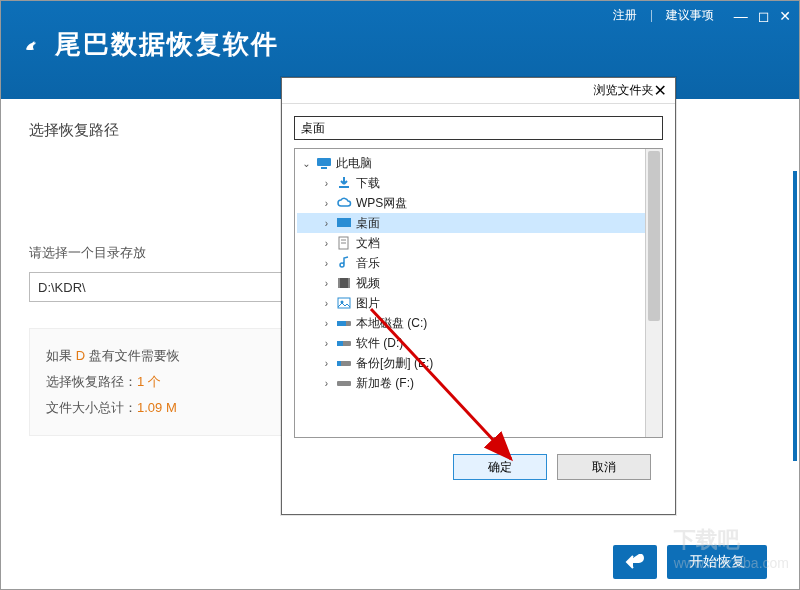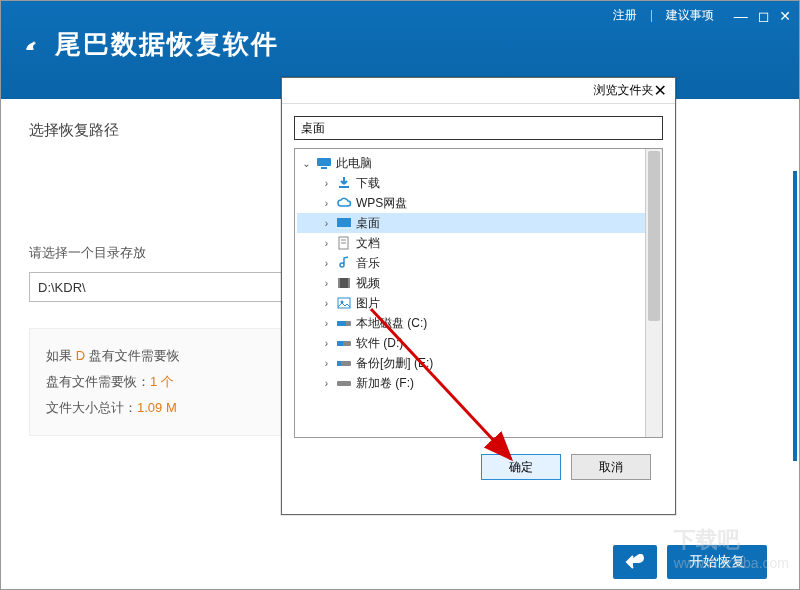--- a/index.html
+++ b/index.html
@@ -40,21 +40,21 @@
 .dlg-body { padding:12px; }
 .sel-input { width:100%; height:24px; border:1px solid #333; padding:0 6px; font-size:12px; display:flex; align-items:center; }
 .tree { margin-top:8px; border:1px solid #999; height:290px; overflow:auto; font-size:12px; color:#222; padding:4px 2px; position:relative; }
 .node { display:flex; align-items:center; height:20px; gap:4px; white-space:nowrap; }
 .arrow { width:11px; height:11px; display:inline-flex; align-items:center; justify-content:center; font-size:10px; color:#555; }
 .ic { width:16px; height:16px; display:inline-flex; align-items:center; justify-content:center; }
 .sel { background:#cde8ff; }
 .tree-scroll { position:absolute; right:0; top:0; bottom:0; width:17px; background:#f0f0f0; border-left:1px solid #ccc; }
 .tree-scroll .thumb { position:absolute; left:2px; right:2px; top:2px; height:170px; background:#c8c8c8; border-radius:2px; }
 .dlg-foot { display:flex; justify-content:flex-end; gap:10px; padding:0 12px; margin-top:16px; }
-.dlg-btn { width:80px; height:26px; font-size:12px; background:#e9e9e9; border:1px solid #999; cursor:pointer; }
+.dlg-btn { width:94px; height:26px; font-size:12px; background:#e9e9e9; border:1px solid #999; cursor:pointer; }
 .dlg-btn.primary { border:1px solid #2a8dd4; background:#e4f2ff; }
 
 
 .arrow-anno { position:absolute; left:360px; top:298px; z-index:60; pointer-events:none; }
 
 
 .right-strip { position:absolute; right:2px; top:170px; width:4px; height:290px; background:#0d6fb8; }
 </style>
 </head>
 <body>
@@ -86,21 +86,21 @@
   <div class="section-title">选择恢复路径</div>
   <div class="subtitle">请选择一个目录存放</div>
   <div class="path-input">
       <span>D:\KDR\</span>
     </div>
   <div class="info-box">
     <div>
       <span>如果 </span><span class="o">D</span><span> 盘有文件需要恢</span>
     </div>
     <div>
-      <span>盘有文件需要恢：</span><span class="o">1 个</span>
+      <span>选择恢复路径：</span><span class="o">1 个</span>
     </div>
     <div>
       <span>文件大小总计：</span><span class="o">1.09 M</span>
     </div>
   </div>
 </div>
 
 <div class="right-strip"></div>
 
 <div class="footer">

